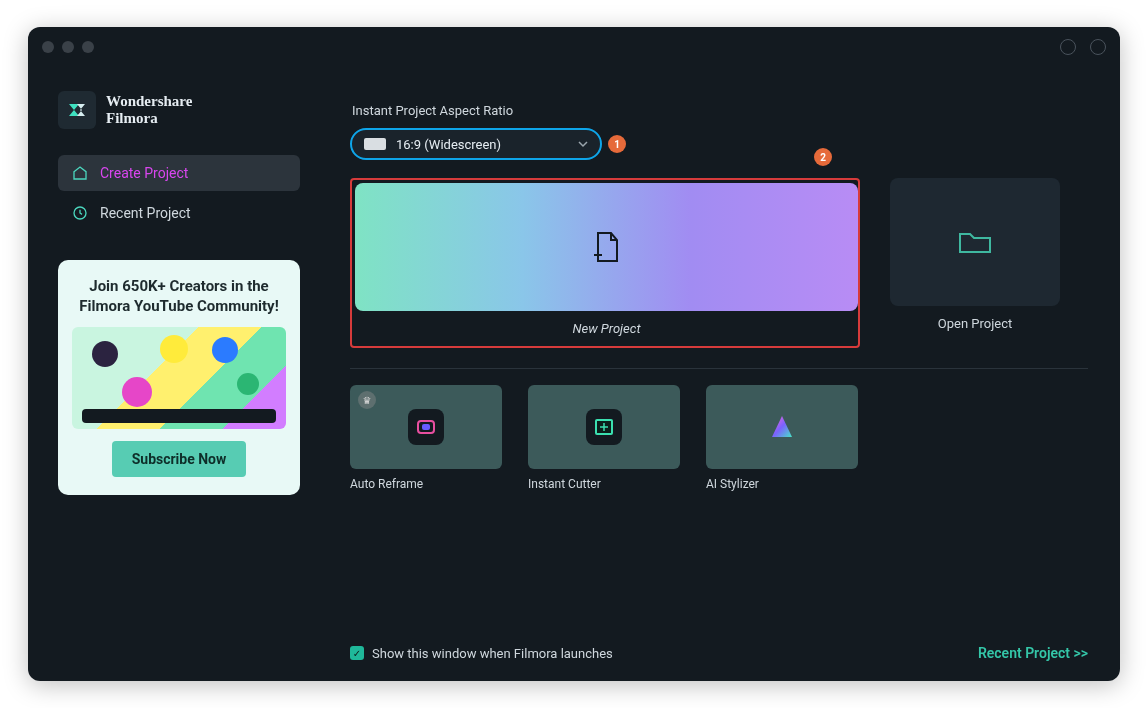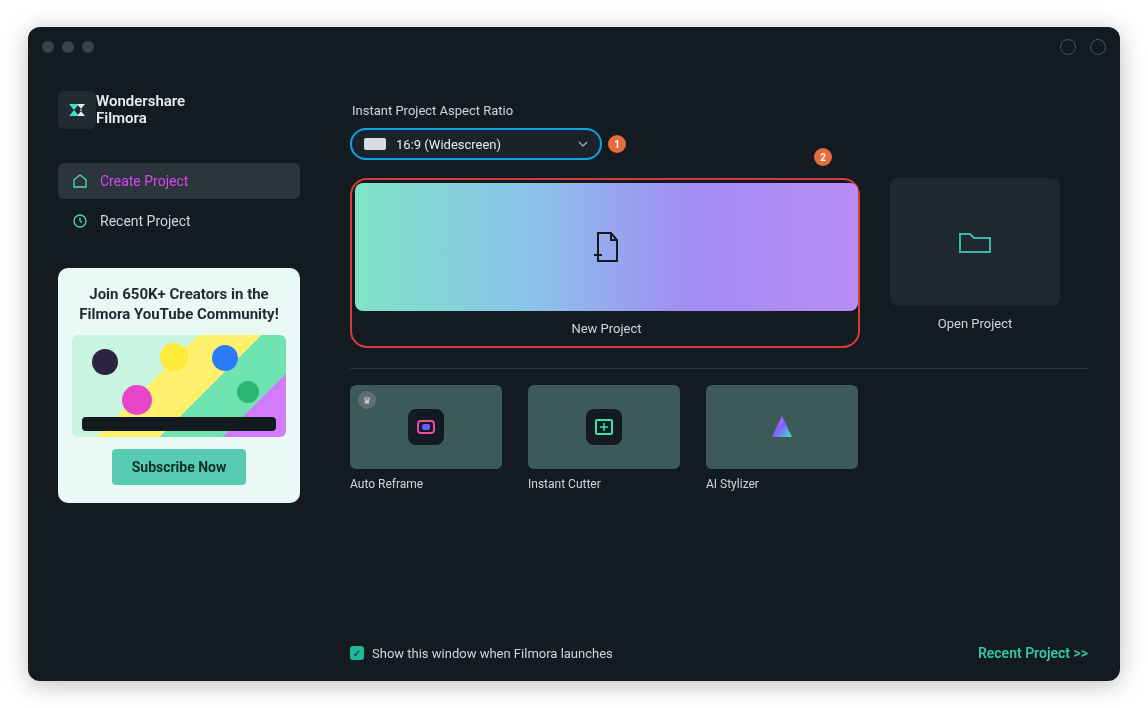--- a/index.html
+++ b/index.html
@@ -28,21 +28,21 @@
   .titlebar-right { display: flex; gap: 14px; }
   .titlebar-icon {
     width: 16px; height: 16px; border: 1.5px solid #4a535c; border-radius: 50%;
   }
   .body { flex: 1; display: flex; min-height: 0; }
   
   .sidebar {
     width: 290px; padding: 14px 18px 18px 30px;
     display: flex; flex-direction: column;
   }
-  .brand { display: flex; align-items: center; gap: 0; margin-bottom: 34px; margin-top: 10px; }
+  .brand { display: flex; align-items: center; gap: 10px; margin-bottom: 26px; margin-top: 10px; font-family: Liberation Serif, serif; }
   .brand-logo {
     width: 38px; height: 38px; background: #1f2a32; border-radius: 6px;
     display: flex; align-items: center; justify-content: center;
   }
   .brand-text { color: #e6edf2; font-weight: 600; font-size: 15px; line-height: 1.15; }
   .nav-item {
     display: flex; align-items: center; gap: 12px;
     color: #cfd7dd; font-size: 14px;
     padding: 10px 14px; border-radius: 6px; cursor: pointer;
     margin-bottom: 4px;
@@ -98,21 +98,21 @@
   .ratio-select .chev { margin-left: auto; }
   .callout {
     width: 18px; height: 18px; border-radius: 50%; background: #e66a3a; color: #fff;
     font-size: 10px; font-weight: 700; display: flex; align-items: center; justify-content: center;
     position: absolute;
   }
   .callout-1 { left: 258px; top: 7px; }
   .callout-2 { left: 464px; top: 20px; }
 
   .project-row { display: flex; gap: 30px; margin-top: 18px; position: relative; }
-  .np-group { border: 2px solid #d63b3b; border-radius: 17px; padding: 3px 0 10px 3px; width: 510px; }
+  .np-group { border: 2px solid #d63b3b; border-radius: 4px; padding: 3px 0 10px 3px; width: 510px; font-style: italic; }
   .np-card {
     height: 128px; border-radius: 8px;
     background: linear-gradient(90deg,#7fe3c4,#8ac6e9,#a18cf2,#b88cf5);
     display: flex; align-items: center; justify-content: center; cursor: pointer;
   }
   .np-caption { text-align: center; color: #cfd7dd; font-size: 13px; margin-top: 10px; }
   .op-col { display: flex; flex-direction: column; align-items: center; width: 170px; }
   .op-card {
     width: 170px; height: 128px; background: #1e2831; border-radius: 8px;
     display: flex; align-items: center; justify-content: center; cursor: pointer;

